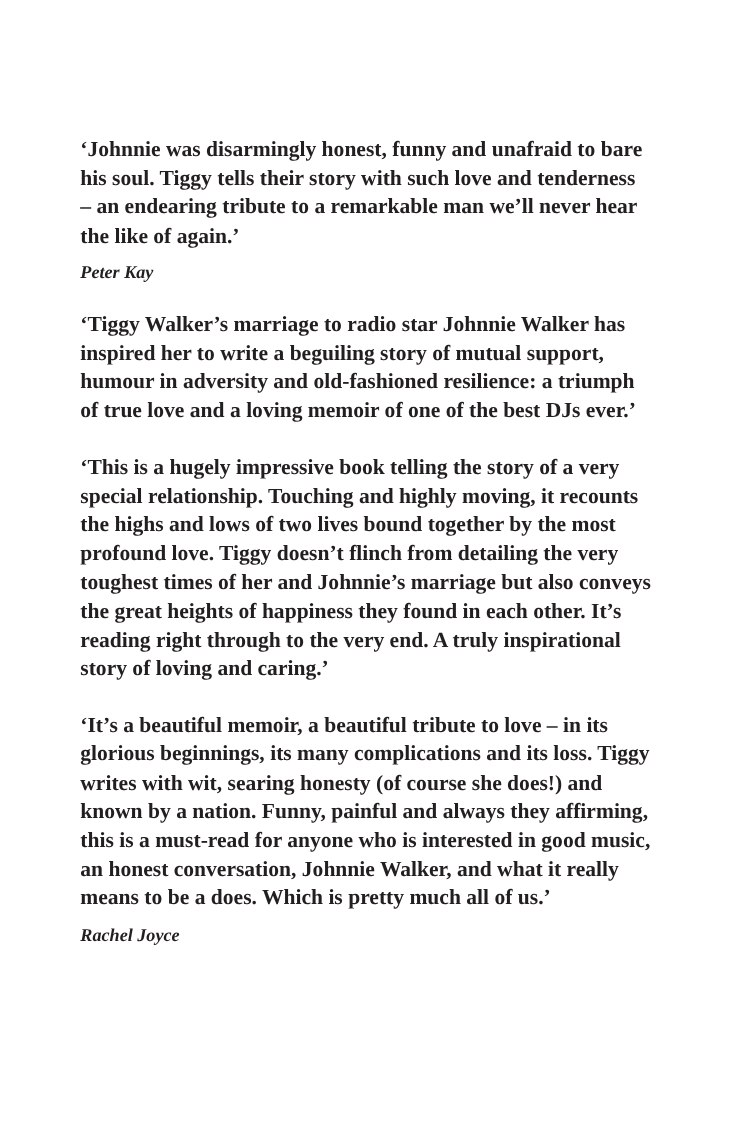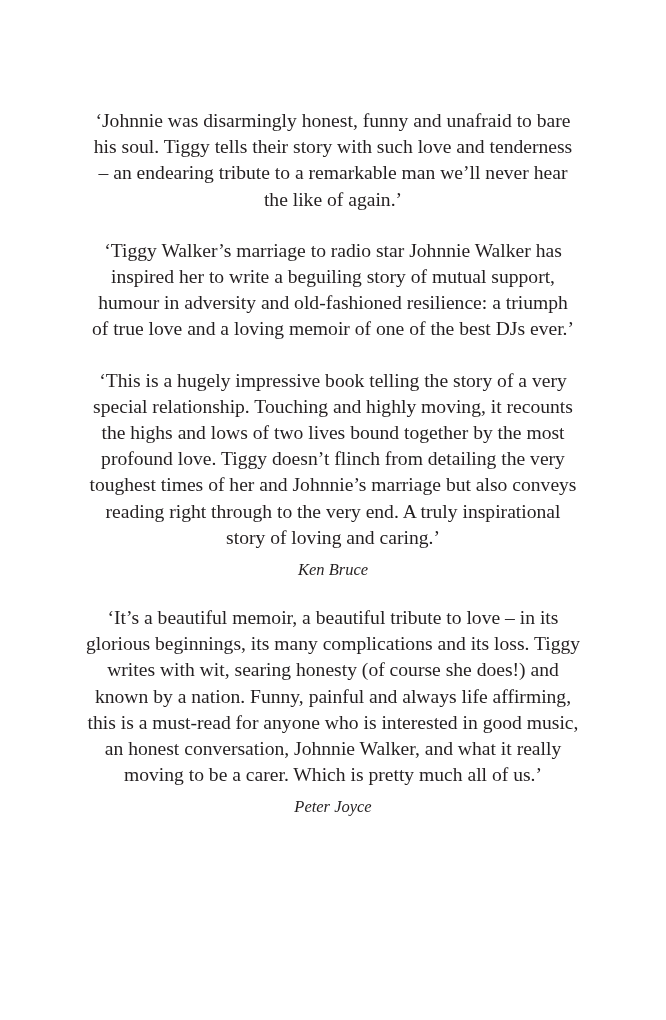--- a/index.html
+++ b/index.html
@@ -16,22 +16,22 @@
       color: #231f20;
     }
     .page {
       position: absolute;
       left: 0;
       top: 108px;
       width: 666px;
     }
     .blurb {
       width: 520px;
-      margin: 0 auto;
-      text-align: center;
+      margin: 16px auto;
+      font-weight: bold;
     }
     .quote {
       font-size: 19.6px;
       line-height: 26.2px;
       margin: 0;
     }
     .quote .line {
       display: block;
       white-space: nowrap;
     }
@@ -50,50 +50,51 @@
 
 <div class="page">
 
   <section class="blurb b1">
     <p class="quote">
       <span class="line">‘Johnnie was disarmingly honest, funny and unafraid to bare</span>
       <span class="line">his soul. Tiggy tells their story with such love and tenderness</span>
       <span class="line">– an endearing tribute to a remarkable man we’ll never hear</span>
       <span class="line">the like of again.’</span>
     </p>
+    <p class="attribution">Peter Kay</p>
   </section>
 
   <section class="blurb b2">
     <p class="quote">
       <span class="line">‘Tiggy Walker’s marriage to radio star Johnnie Walker has</span>
       <span class="line">inspired her to write a beguiling story of mutual support,</span>
       <span class="line">humour in adversity and old-fashioned resilience: a triumph</span>
       <span class="line">of true love and a loving memoir of one of the best DJs ever.’</span>
     </p>
   </section>
 
   <section class="blurb b3">
     <p class="quote">
       <span class="line">‘This is a hugely impressive book telling the story of a very</span>
       <span class="line">special relationship. Touching and highly moving, it recounts</span>
       <span class="line">the highs and lows of two lives bound together by the most</span>
       <span class="line">profound love. Tiggy doesn’t flinch from detailing the very</span>
       <span class="line">toughest times of her and Johnnie’s marriage but also conveys</span>
+      <span class="line">the great heights of happiness they found in each other. It’s</span>
       <span class="line">reading right through to the very end. A truly inspirational</span>
       <span class="line">story of loving and caring.’</span>
     </p>
-    <p class="attribution">Ken Bruce</p>
   </section>
 
   <section class="blurb b4">
     <p class="quote">
       <span class="line">‘It’s a beautiful memoir, a beautiful tribute to love – in its</span>
       <span class="line">glorious beginnings, its many complications and its loss. Tiggy</span>
       <span class="line">writes with wit, searing honesty (of course she does!) and</span>
-      <span class="line">known by a nation. Funny, painful and always life affirming,</span>
+      <span class="line">known by a nation. Funny, painful and always they affirming,</span>
       <span class="line">this is a must-read for anyone who is interested in good music,</span>
       <span class="line">an honest conversation, Johnnie Walker, and what it really</span>
-      <span class="line">moving to be a carer. Which is pretty much all of us.’</span>
+      <span class="line">means to be a does. Which is pretty much all of us.’</span>
     </p>
-    <p class="attribution">Peter Joyce</p>
+    <p class="attribution">Rachel Joyce</p>
   </section>
 
 </div>
 
 </body></html>

